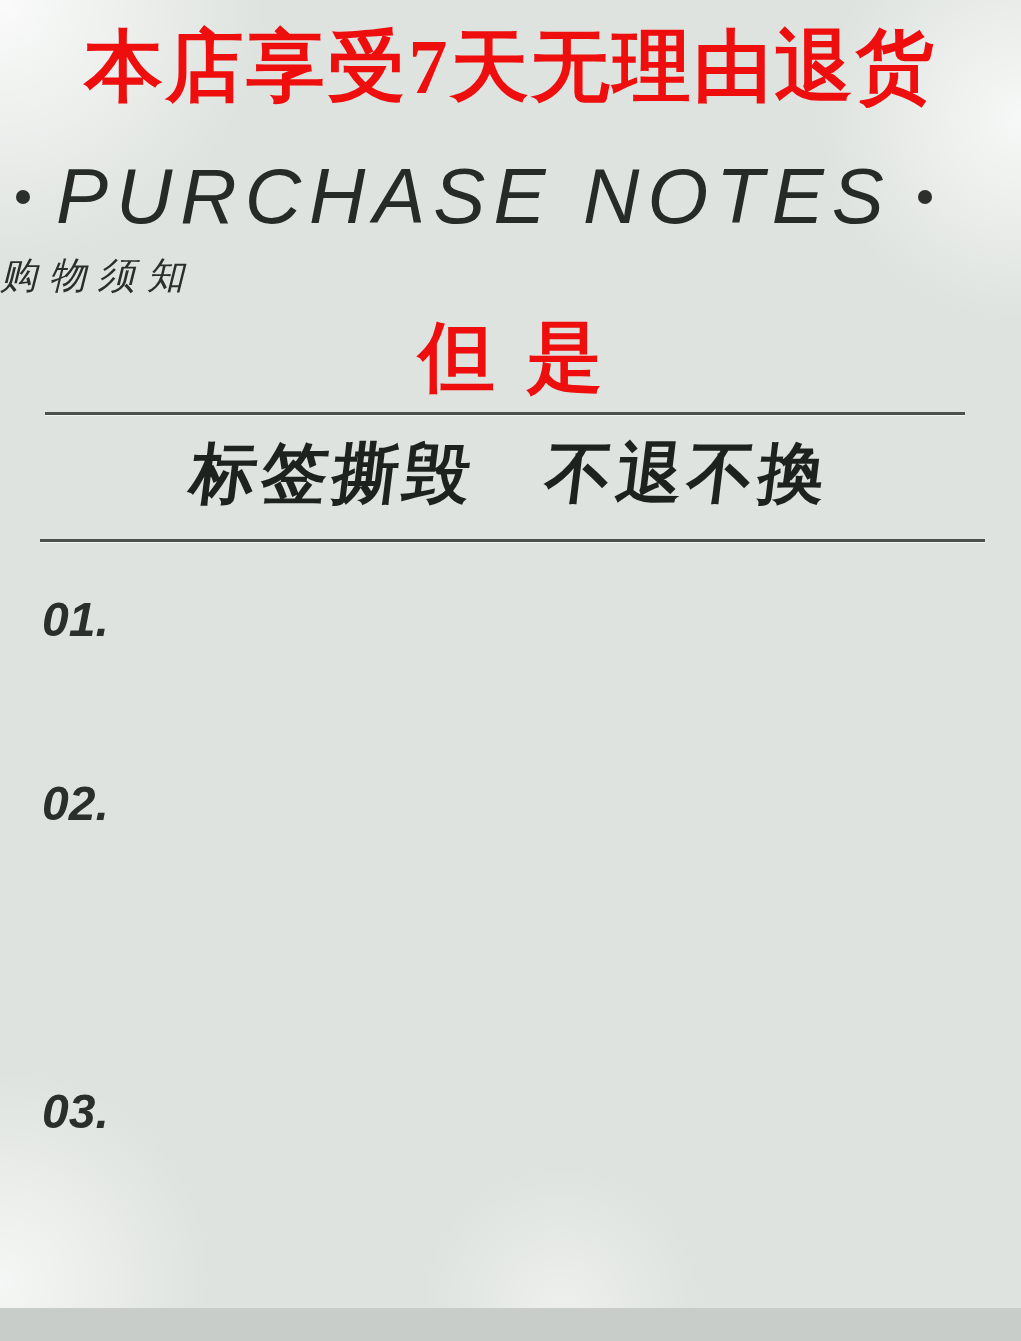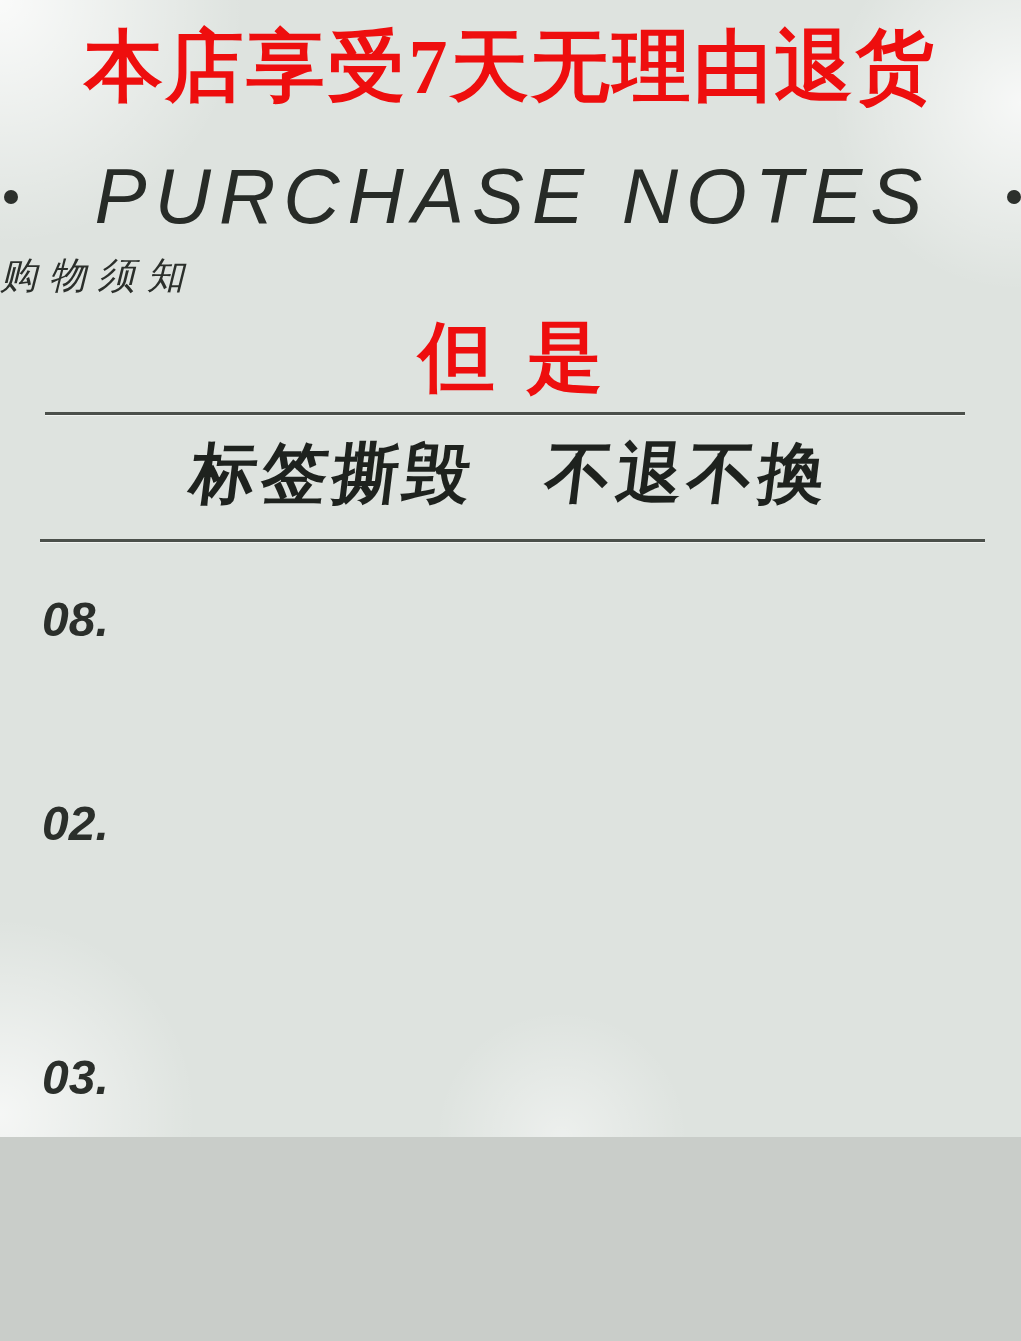--- a/index.html
+++ b/index.html
@@ -3,21 +3,21 @@
 <meta charset="utf-8">
 <style>
   html,body{margin:0;padding:0;}
   body{
     font-family:"Liberation Sans", sans-serif;
     background:#c9cdc9;
   }
   .page{
     position:relative;
     width:1021px;
-    height:1137px;
+    height:1308px;
     margin:0 auto;
     overflow:hidden;
     background:
       radial-gradient(circle at 0% 0%,   rgba(255,255,255,.85), rgba(255,255,255,0) 16%),
       radial-gradient(circle at 100% 9%, rgba(255,255,255,.75), rgba(255,255,255,0) 13%),
       radial-gradient(circle at 0% 98%,  rgba(255,255,255,.70), rgba(255,255,255,0) 13%),
       radial-gradient(circle at 55% 100%,rgba(255,255,255,.45), rgba(255,255,255,0) 10%),
       #dee3df;
     color:#2c302c;
   }
@@ -30,22 +30,22 @@
     font-weight:900;
     font-size:78px;
     line-height:1.3;
     letter-spacing:3px;
     color:#ee0e0e;
     white-space:nowrap;
   }
 
   
   .title-row{
-    position:absolute; top:150px; left:4px; right:0;
-    display:flex; align-items:center; justify-content:space-between;
+    position:absolute; top:150px; left:16px; right:0;
+    display:flex; align-items:center; justify-content:flex-start;
     gap:26px;
   }
   .title-dot{
     width:14px; height:14px; border-radius:50%;
     background:#2c302c; flex:none;
   }
   .title-en{
     font-style:italic;
     font-size:78px;
     line-height:1.2;
@@ -94,22 +94,22 @@
     transform:skewX(-7deg);
     white-space:pre;
   }
 
   
   .section{
     position:absolute; left:42px; right:30px;
     display:flex;
   }
   .sec1{ top:592px; }
-  .sec2{ top:796px; }
-  .sec3{ top:1050px;flex-direction:column; }
+  .sec2{ top:776px; }
+  .sec3{ top:1084px;flex-direction:column; }
   .sec-num{
     flex:none; width:100px;
     font-style:italic;
     font-weight:700;
     font-size:48px;
     line-height:55px;
     color:#2b2f2b;
   }
   .sec-body{ flex:1; min-width:0; }
   .tline{
@@ -144,21 +144,21 @@
 
   <div class="but">但是</div>
 
   <div class="rule rule1"></div>
 
   <div class="headline">标签撕毁　不退不換</div>
 
   <div class="rule rule2"></div>
 
   <div class="section sec1">
-    <div class="sec-num">08.</div>
+    <div class="sec-num">01.</div>
   </div>
 
   <div class="section sec2">
     <div class="sec-num">02.</div>
   </div>
 
   <div class="section sec3">
     <div class="sec-num">03.</div>
   </div>
 

